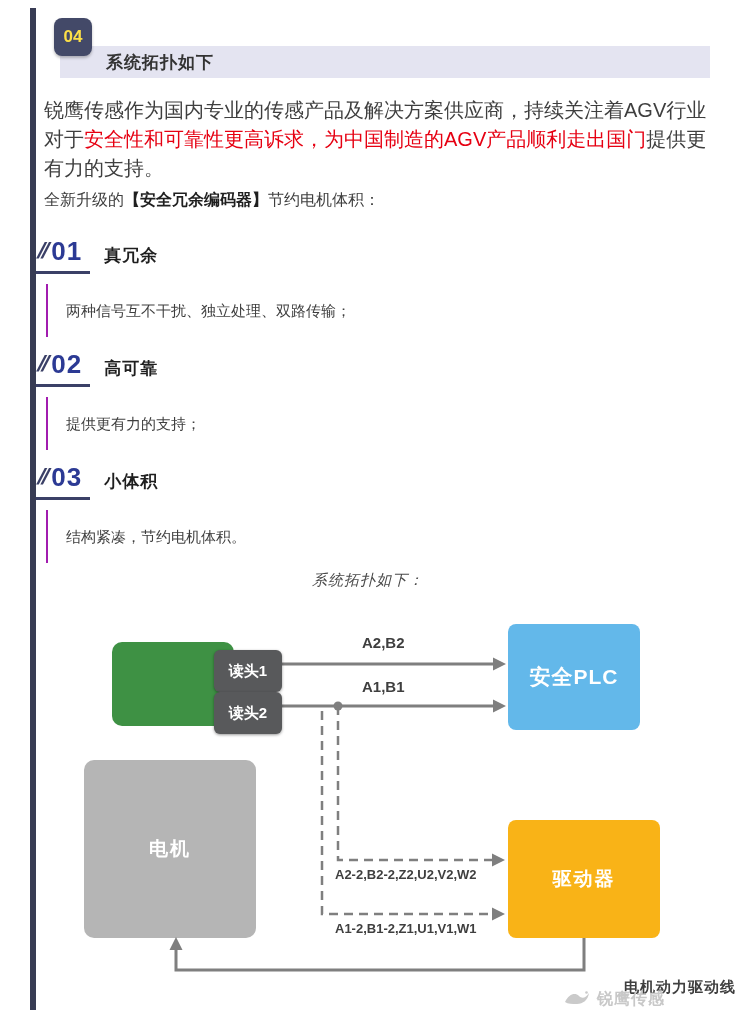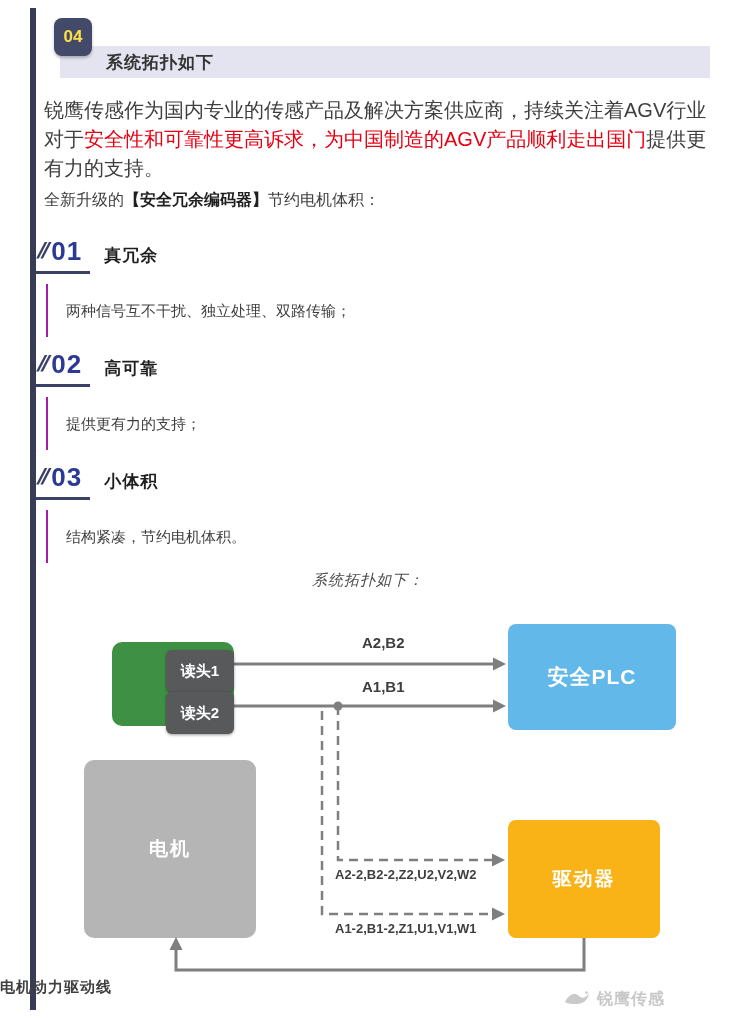--- a/index.html
+++ b/index.html
@@ -58,35 +58,36 @@
   .node {
     position:absolute; display:flex; align-items:center; justify-content:center;
     color:#fff; font-weight:bold;
   }
   .green-box { left:112px; top:52px; width:122px; height:84px; background:#3e9144; border-radius:10px; }
   .rh {
     position:absolute; width:68px; height:42px; background:#58595b; border-radius:6px;
     color:#fff; font-weight:bold; font-size:15px;
     display:flex; align-items:center; justify-content:center;
     box-shadow:0 1px 3px rgba(0,0,0,.4);
+    margin-left:48px;
   }
   .rh1 { left:166px; top:60px; }
   .rh2 { left:166px; top:102px; }
-  .plc    { left:508px; top:34px;  width:168px; height:106px; background:#63b8ea; border-radius:8px;  font-size:21px; letter-spacing:1px; }
+  .plc    { left:508px; top:34px;  width:132px; height:106px; background:#63b8ea; border-radius:8px;  font-size:21px; letter-spacing:1px; }
   .motor  { left:84px;  top:170px; width:172px; height:178px; background:#b5b5b5; border-radius:10px; font-size:19px; letter-spacing:2px; }
   .driver { left:508px; top:230px; width:152px; height:118px; background:#f9b317; border-radius:8px;  font-size:19px; letter-spacing:2px; }
 
   .wires { position:absolute; left:0; top:0; }
 
   .edge-label { position:absolute; font-weight:bold; color:#3f3f3f; white-space:nowrap; }
   .lbl-a2b2 { left:362px; top:44px;  font-size:15px; }
   .lbl-a1b1 { left:362px; top:88px;  font-size:15px; }
   .lbl-drv1 { left:335px; top:277px; font-size:13px; }
   .lbl-drv2 { left:335px; top:331px; font-size:13px; }
-  .lbl-power { left:0; right:0; top:388px; text-align:left; font-size:15px; letter-spacing:1px; }
+  .lbl-power { left:0; right:0; top:388px; text-align:right; font-size:15px; letter-spacing:1px; }
 
   .watermark {
     position:absolute; left:562px; top:398px; display:flex; align-items:center; gap:5px;
     color:#c8c8c8; font-size:16px; font-weight:bold; letter-spacing:1px;
   }
 </style>
 </head>
 <body>
 
 <div class="side-bar"></div>

